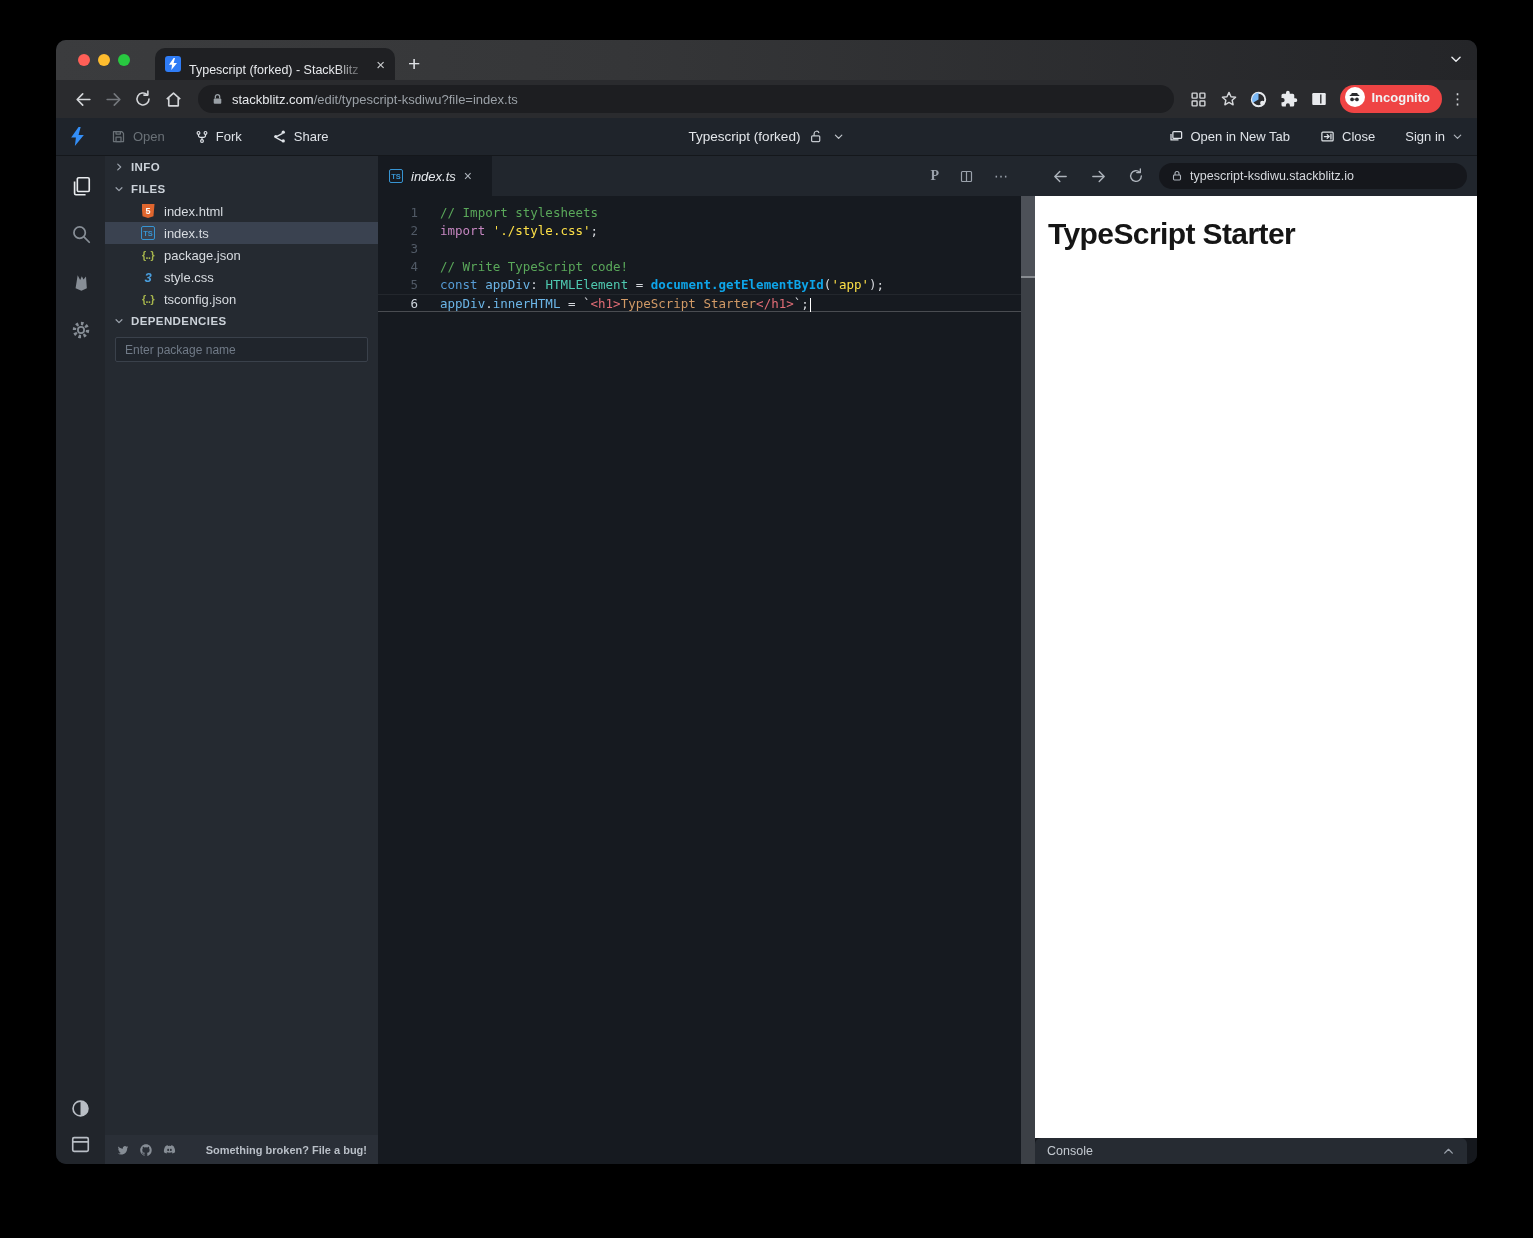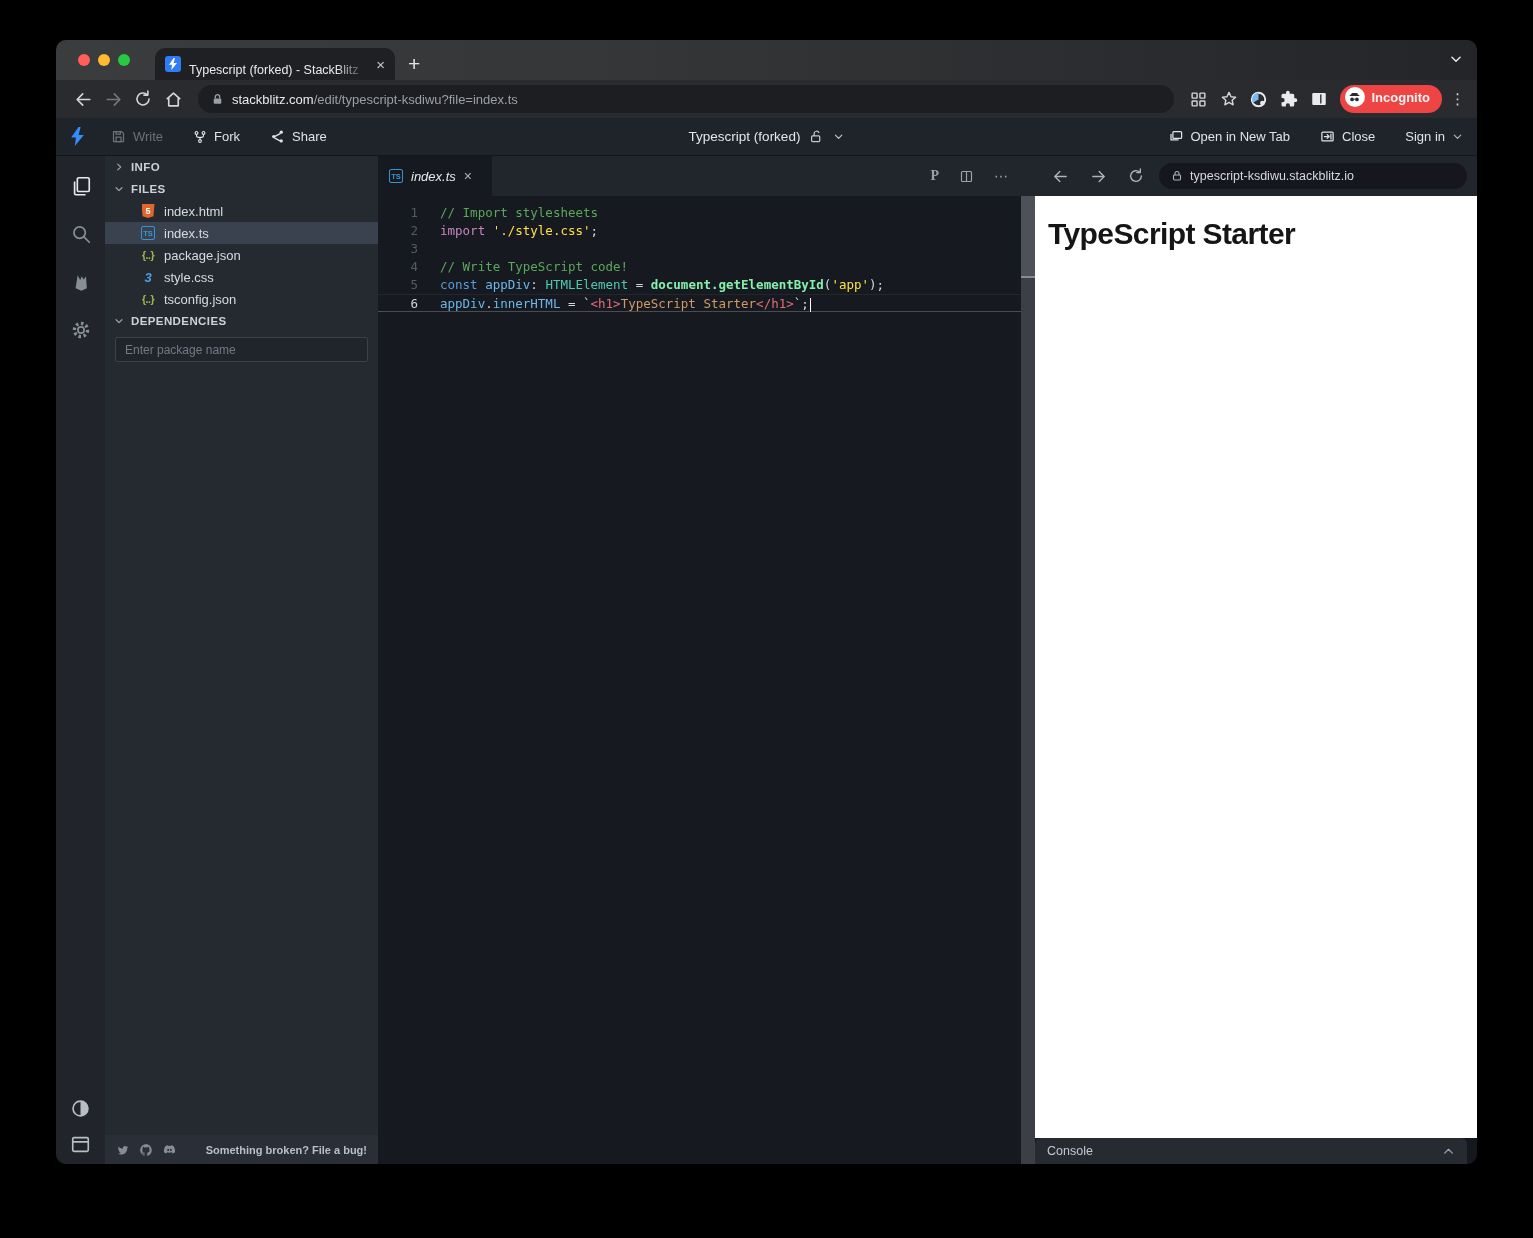--- a/index.html
+++ b/index.html
@@ -93,21 +93,21 @@
   .more-dots { font-size:14px; letter-spacing:1px; }
 
   .codearea { flex:1; padding-top:8px; font-family:"DejaVu Sans Mono",monospace; font-size:12.5px; line-height:18px; }
   .codeline { display:flex; height:18px; }
   .codeline.current { border-top:1px solid rgba(255,255,255,.06); border-bottom:1px solid rgba(255,255,255,.22); }
   .gutter { flex:0 0 40px; text-align:right; color:#515a66; user-select:none; }
   .codeline.current .gutter { color:#ccd3db; }
   .codetext { padding-left:22px; white-space:pre; }
   .tk-cmt{color:#5aa85a;} .tk-kw2{color:#c586c0;} .tk-str{color:#fde047;} .tk-pln{color:#d4d7dc;}
   .tk-kw{color:#569cd6;} .tk-var{color:#6cb6e8;} .tk-type{color:#4ec9b0;}
-  .tk-fn{color:#86efac; font-weight:bold;} .tk-tag{color:#e06c75;} .tk-str2{color:#d19a66;}
+  .tk-fn{color:#0ea5e9; font-weight:bold;} .tk-tag{color:#e06c75;} .tk-str2{color:#d19a66;}
   .cursor { display:inline-block; width:1.5px; height:14px; background:#fff; vertical-align:middle; margin-left:1px; }
 
   
   .divider { flex:0 0 14px; background:#21262d; position:relative; }
   .divider .rail { position:absolute; top:40px; bottom:0; left:0; right:0; background:#3c4046; }
   .divider .thumb { position:absolute; top:0; left:0; right:0; height:82px; background:#4d5158;
                     border-bottom:2px solid #888c91; }
 
   
   .preview { flex:0 0 442px; display:flex; flex-direction:column; background:#15181d; }
@@ -233,21 +233,21 @@
       <svg width="15" height="19" viewBox="0 0 14 18">
           <polygon points="8,0 1,10 5.5,10 4.5,18 13,7.5 8,7.5 10,0" fill="#338ef7"></polygon>
         </svg>
     </span>
     <span class="hbtn disabled">
       <svg width="15" height="15" viewBox="0 0 24 24" fill="none" stroke="#6a7177" stroke-width="2" stroke-linejoin="round">
           <path d="M4 4h13l3 3v13H4z"></path>
           <rect x="8" y="13" width="8" height="7"></rect>
           <rect x="8" y="4" width="7" height="4"></rect>
         </svg>
-      <span>Write</span>
+      <span>Open</span>
     </span>
     <span class="hbtn">
       <svg width="14" height="16" viewBox="0 0 24 24" fill="none" stroke="#dfe3e8" stroke-width="2">
           <circle cx="6" cy="5" r="2.4"></circle>
           <circle cx="18" cy="5" r="2.4"></circle>
           <circle cx="12" cy="19" r="2.4"></circle>
           <path d="M6 7.5v2c0 2 1.5 3 3.5 3h5c2 0 3.5-1 3.5-3v-2M12 12.5v4"></path>
         </svg>
       <span>Fork</span>
     </span>

